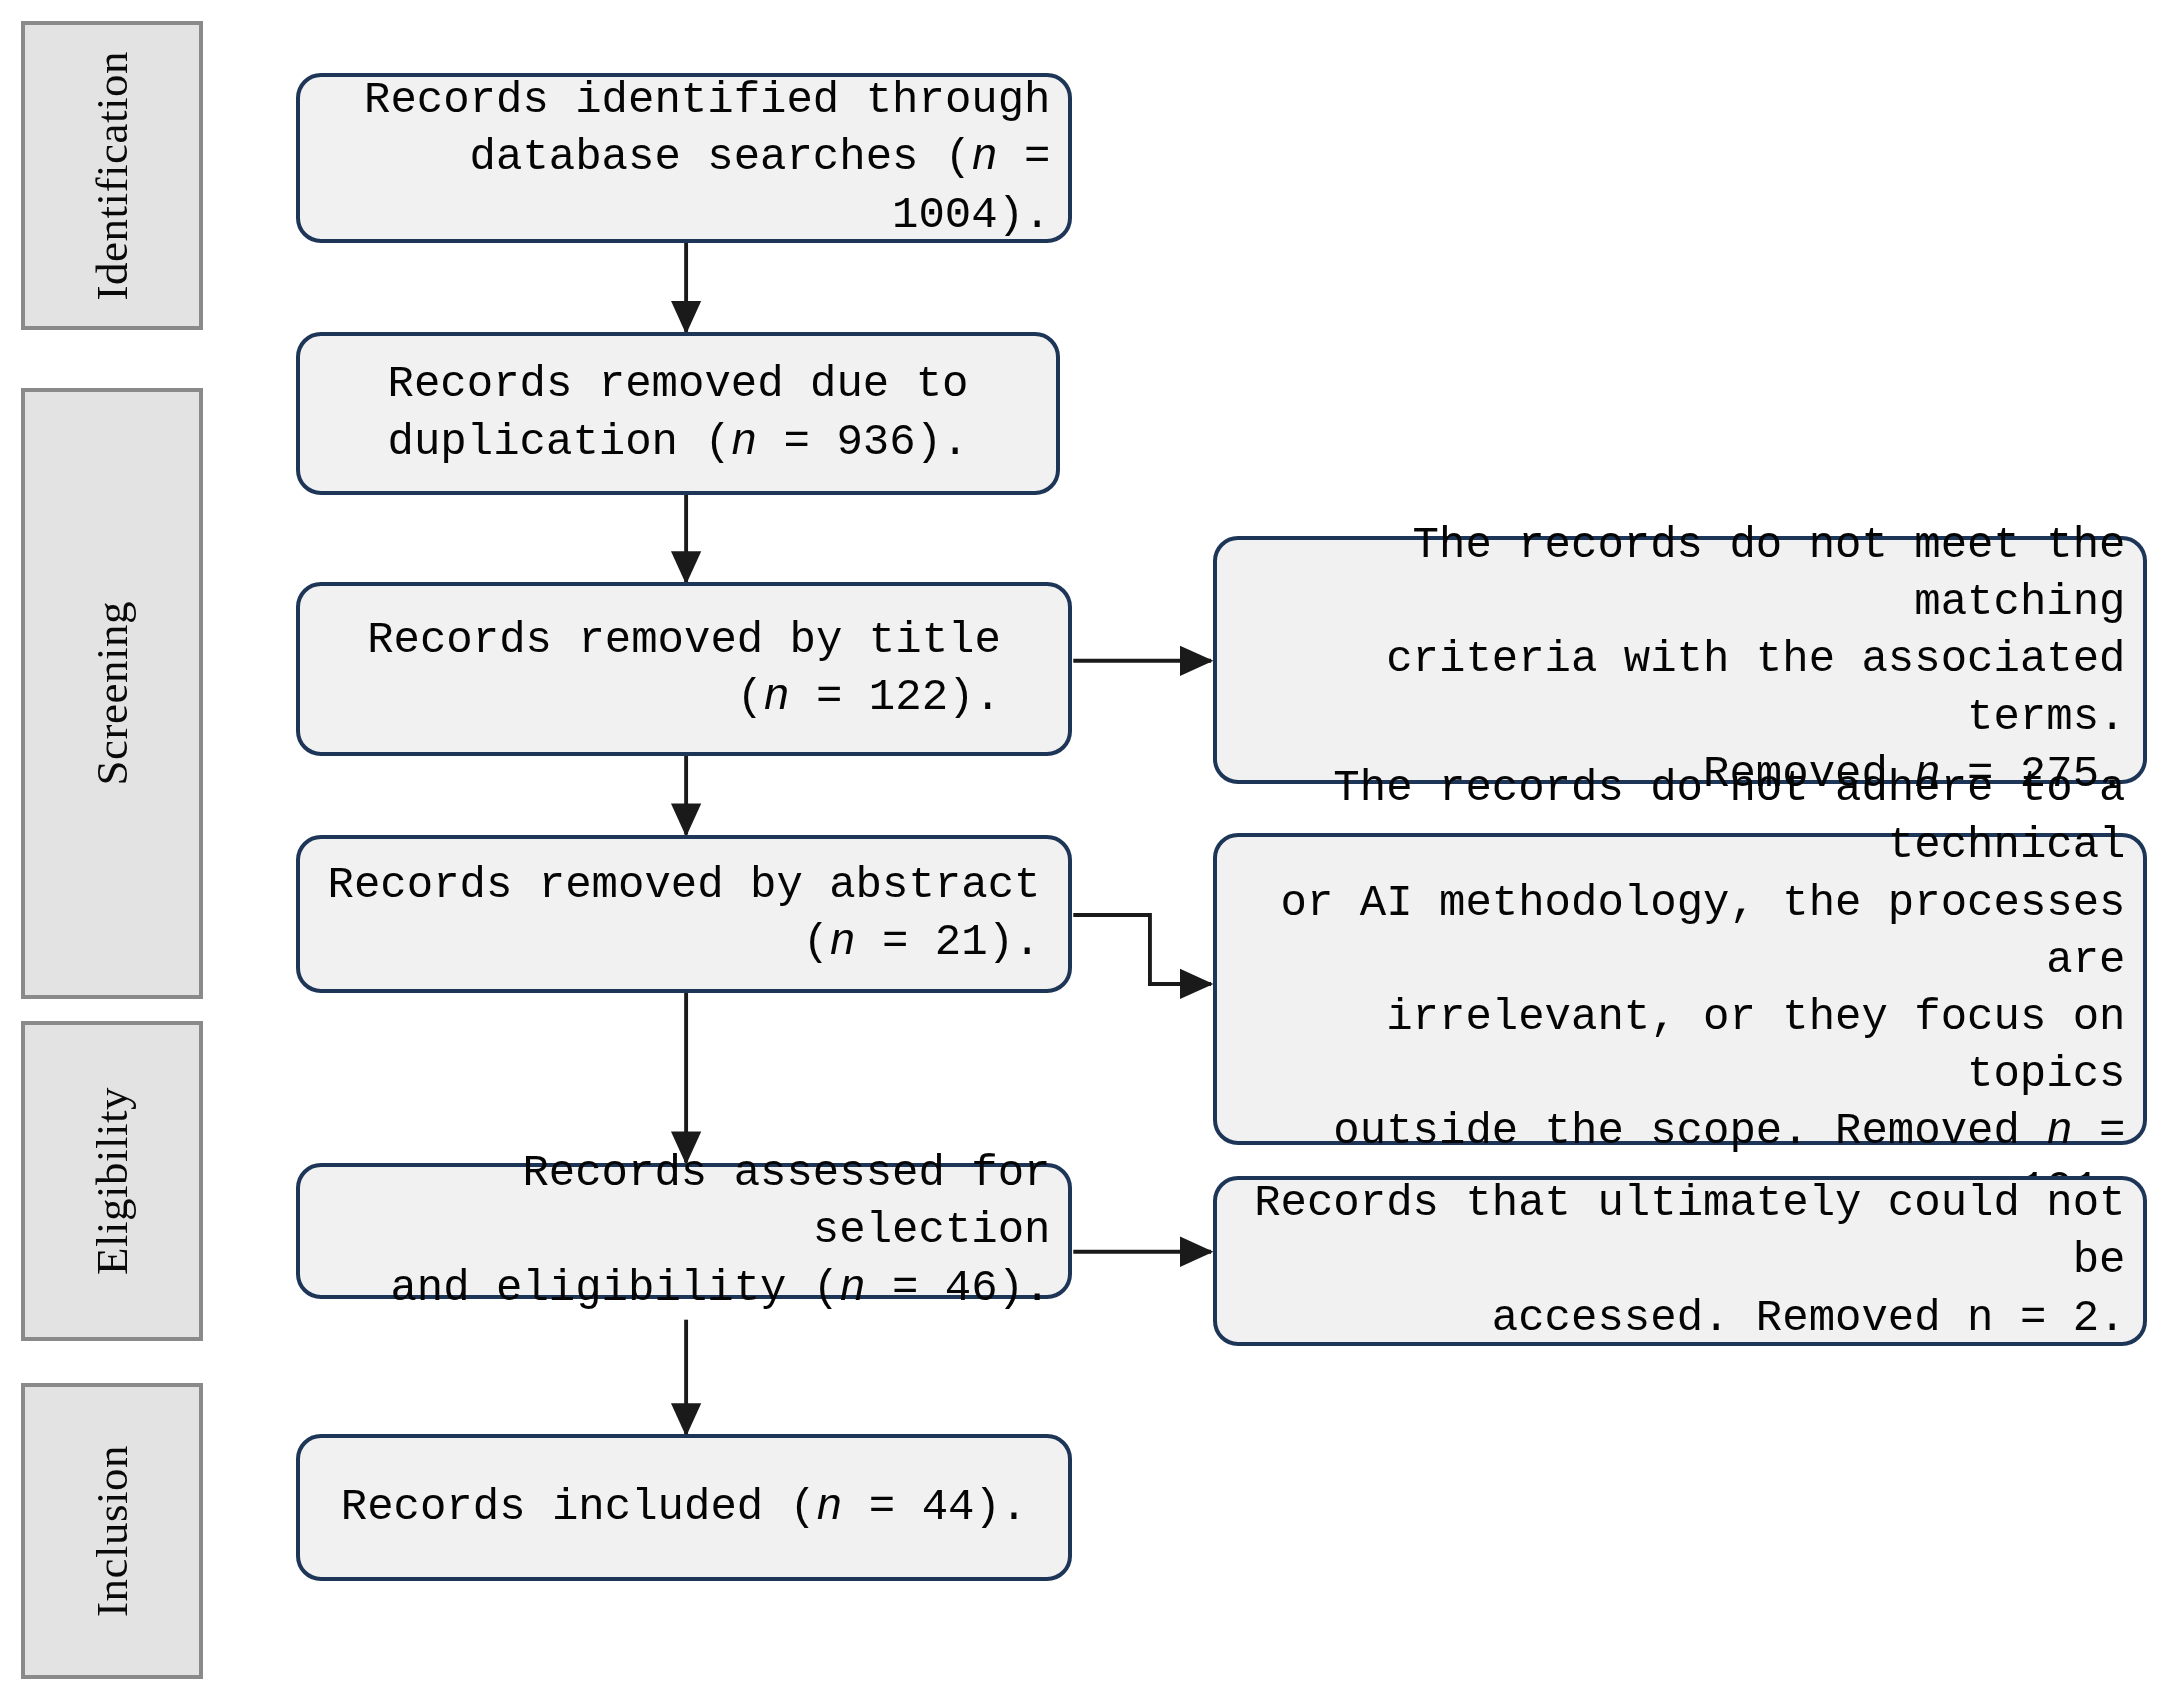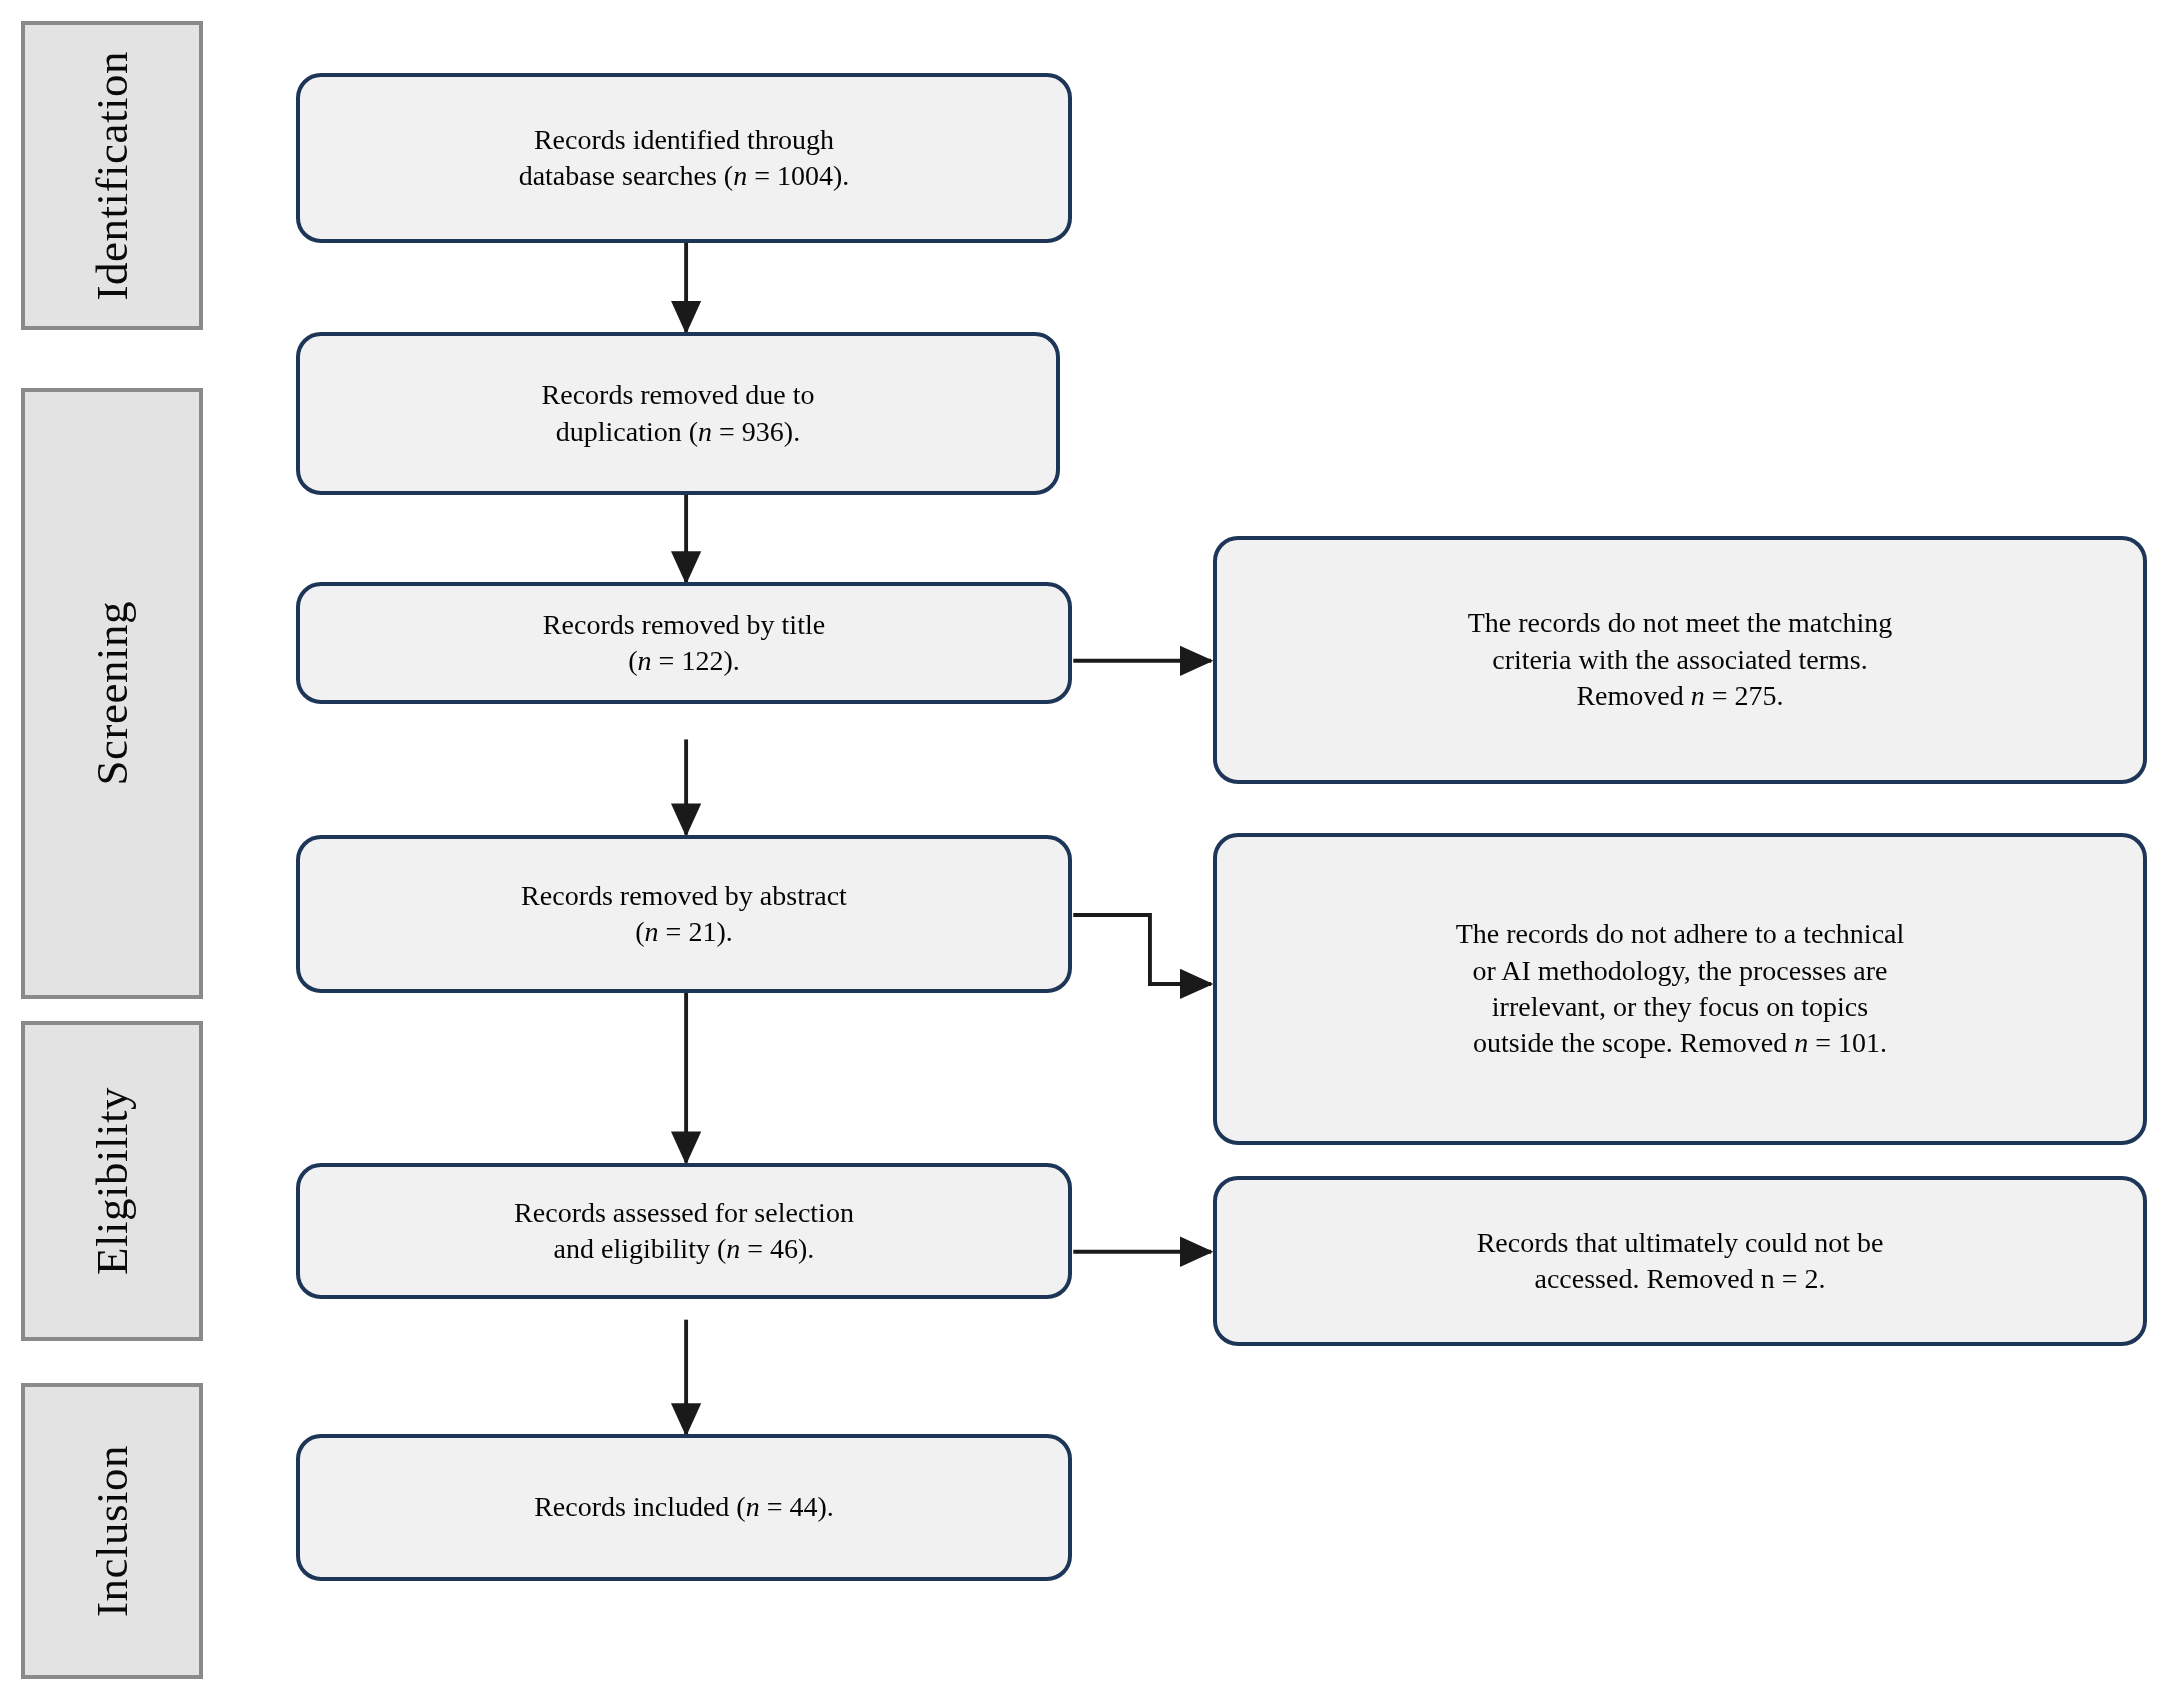--- a/index.html
+++ b/index.html
@@ -40,25 +40,26 @@
     background: #f1f1f1;
     border: 4.9px solid #1d3557;
     border-radius: 25px;
     box-sizing: border-box;
     display: flex;
     align-items: center;
     justify-content: center;
     text-align: center;
   }
   .flow-text {
-    font-size: 28px;
+    font-size: 44px;
     line-height: 1.30;
     color: #050505;
     padding: 0 17.5px;
-    font-family: Liberation Serif, serif;
+    font-family: Liberation Mono, monospace;
+    text-align: right;
   }
   .flow-text .ital {
     font-style: italic;
   }
   
   #connectors {
     position: absolute;
     left: 0;
     top: 0;
     width: 2165px;
@@ -118,21 +119,21 @@
       </div>
   </div>
 
   <div class="flow-box" style="left:296px; top:332px; width:764px; height:163px;">
     <div class="flow-text">
         <div><span>Records removed due to</span></div>
         <div><span>duplication (</span><span class="ital">n</span><span> = 936).</span></div>
       </div>
   </div>
 
-  <div class="flow-box" style="left:296px; top:582px; width:776px; height:122px;">
+  <div class="flow-box" style="left:296px; top:582px; width:776px; height:174px;">
     <div class="flow-text">
         <div><span>Records removed by title</span></div>
         <div><span>(</span><span class="ital">n</span><span> = 122).</span></div>
       </div>
   </div>
 
   <div class="flow-box" style="left:296px; top:835px; width:776px; height:158px;">
     <div class="flow-text">
         <div><span>Records removed by abstract</span></div>
         <div><span>(</span><span class="ital">n</span><span> = 21).</span></div>

